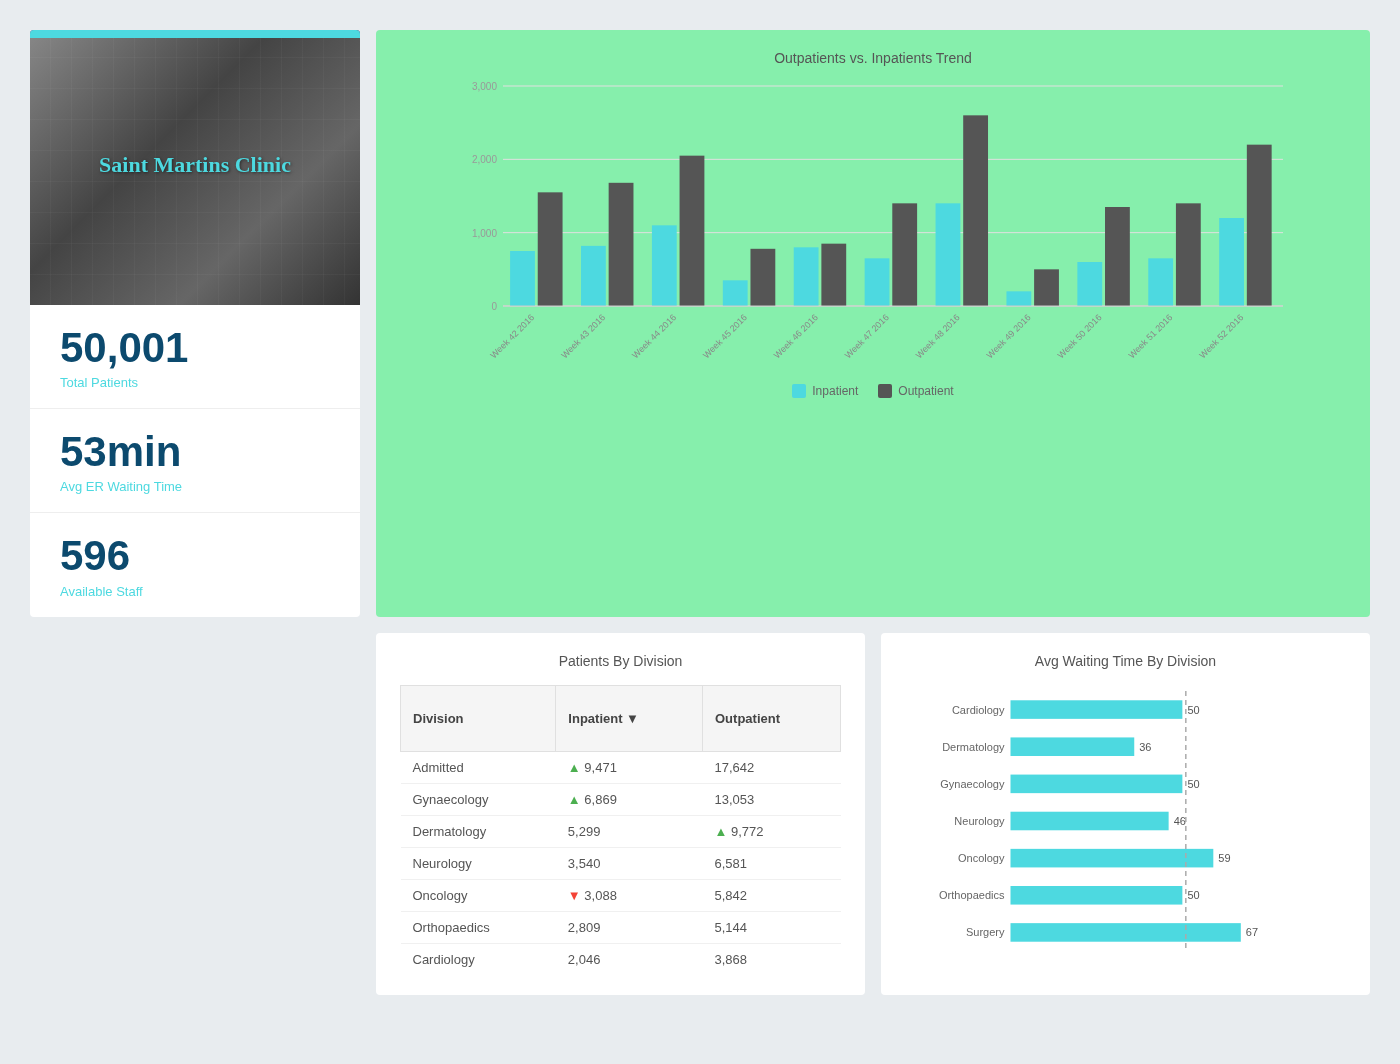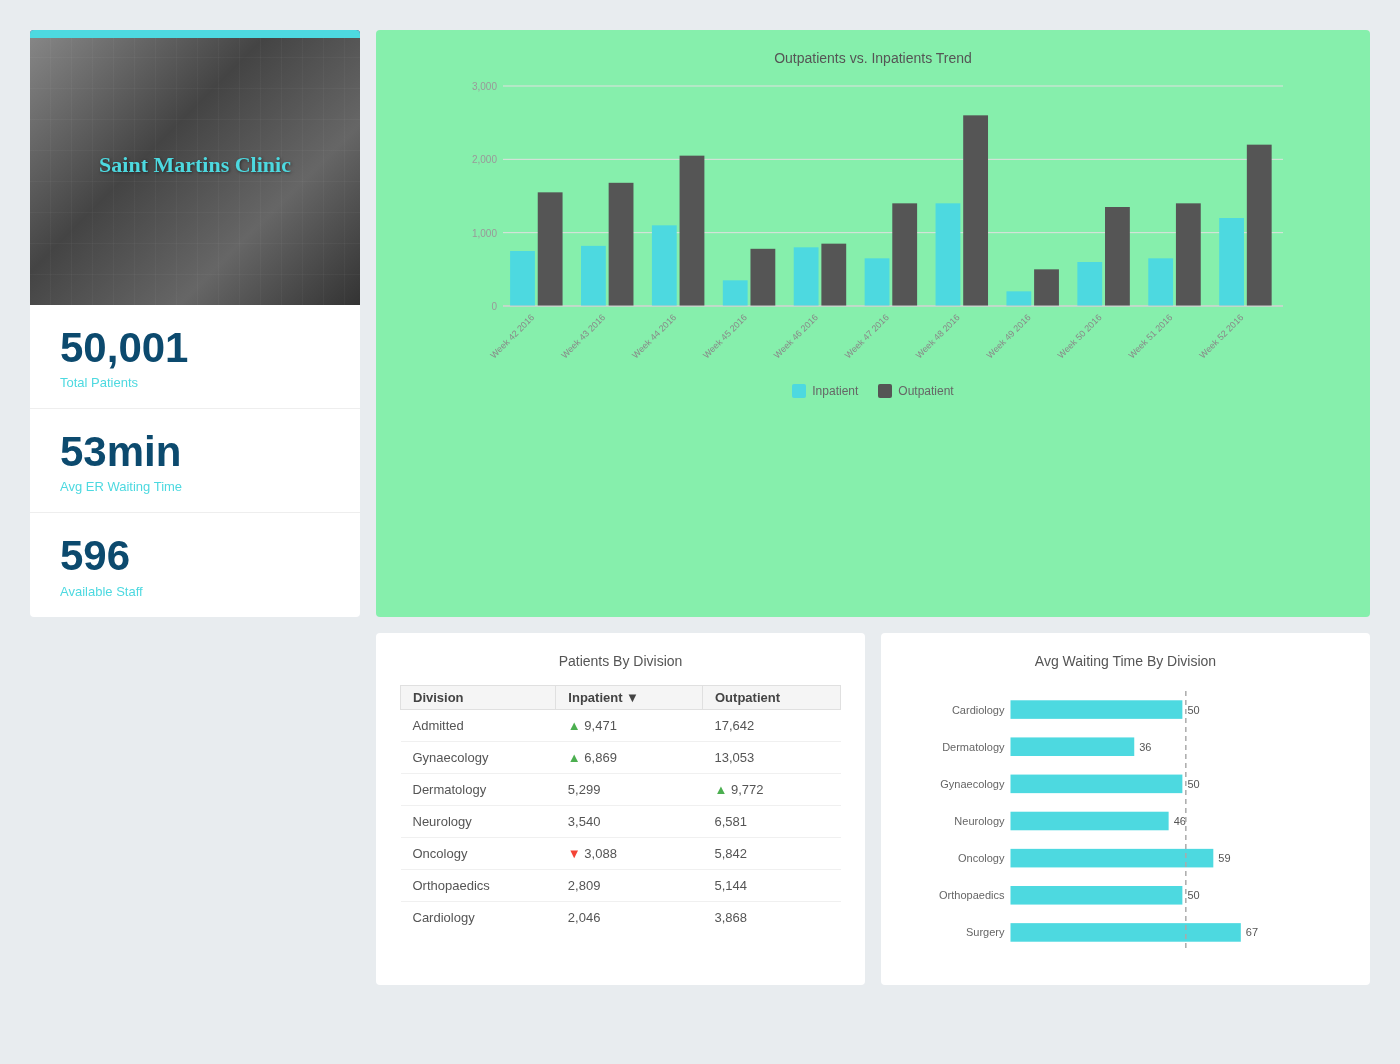--- a/index.html
+++ b/index.html
@@ -168,21 +168,21 @@
       color: #555;
       margin-bottom: 16px;
     }
     .data-table {
       width: 100%;
       border-collapse: collapse;
       font-size: 13px;
     }
     .data-table th {
       background: #f5f5f5;
-      padding: 4px 12px;
+      padding: 25px 12px;
       text-align: left;
       font-weight: 600;
       color: #444;
       border: 1px solid #e0e0e0;
     }
     .data-table td {
       padding: 8px 12px;
       border-bottom: 1px solid #f0f0f0;
       color: #555;
     }

